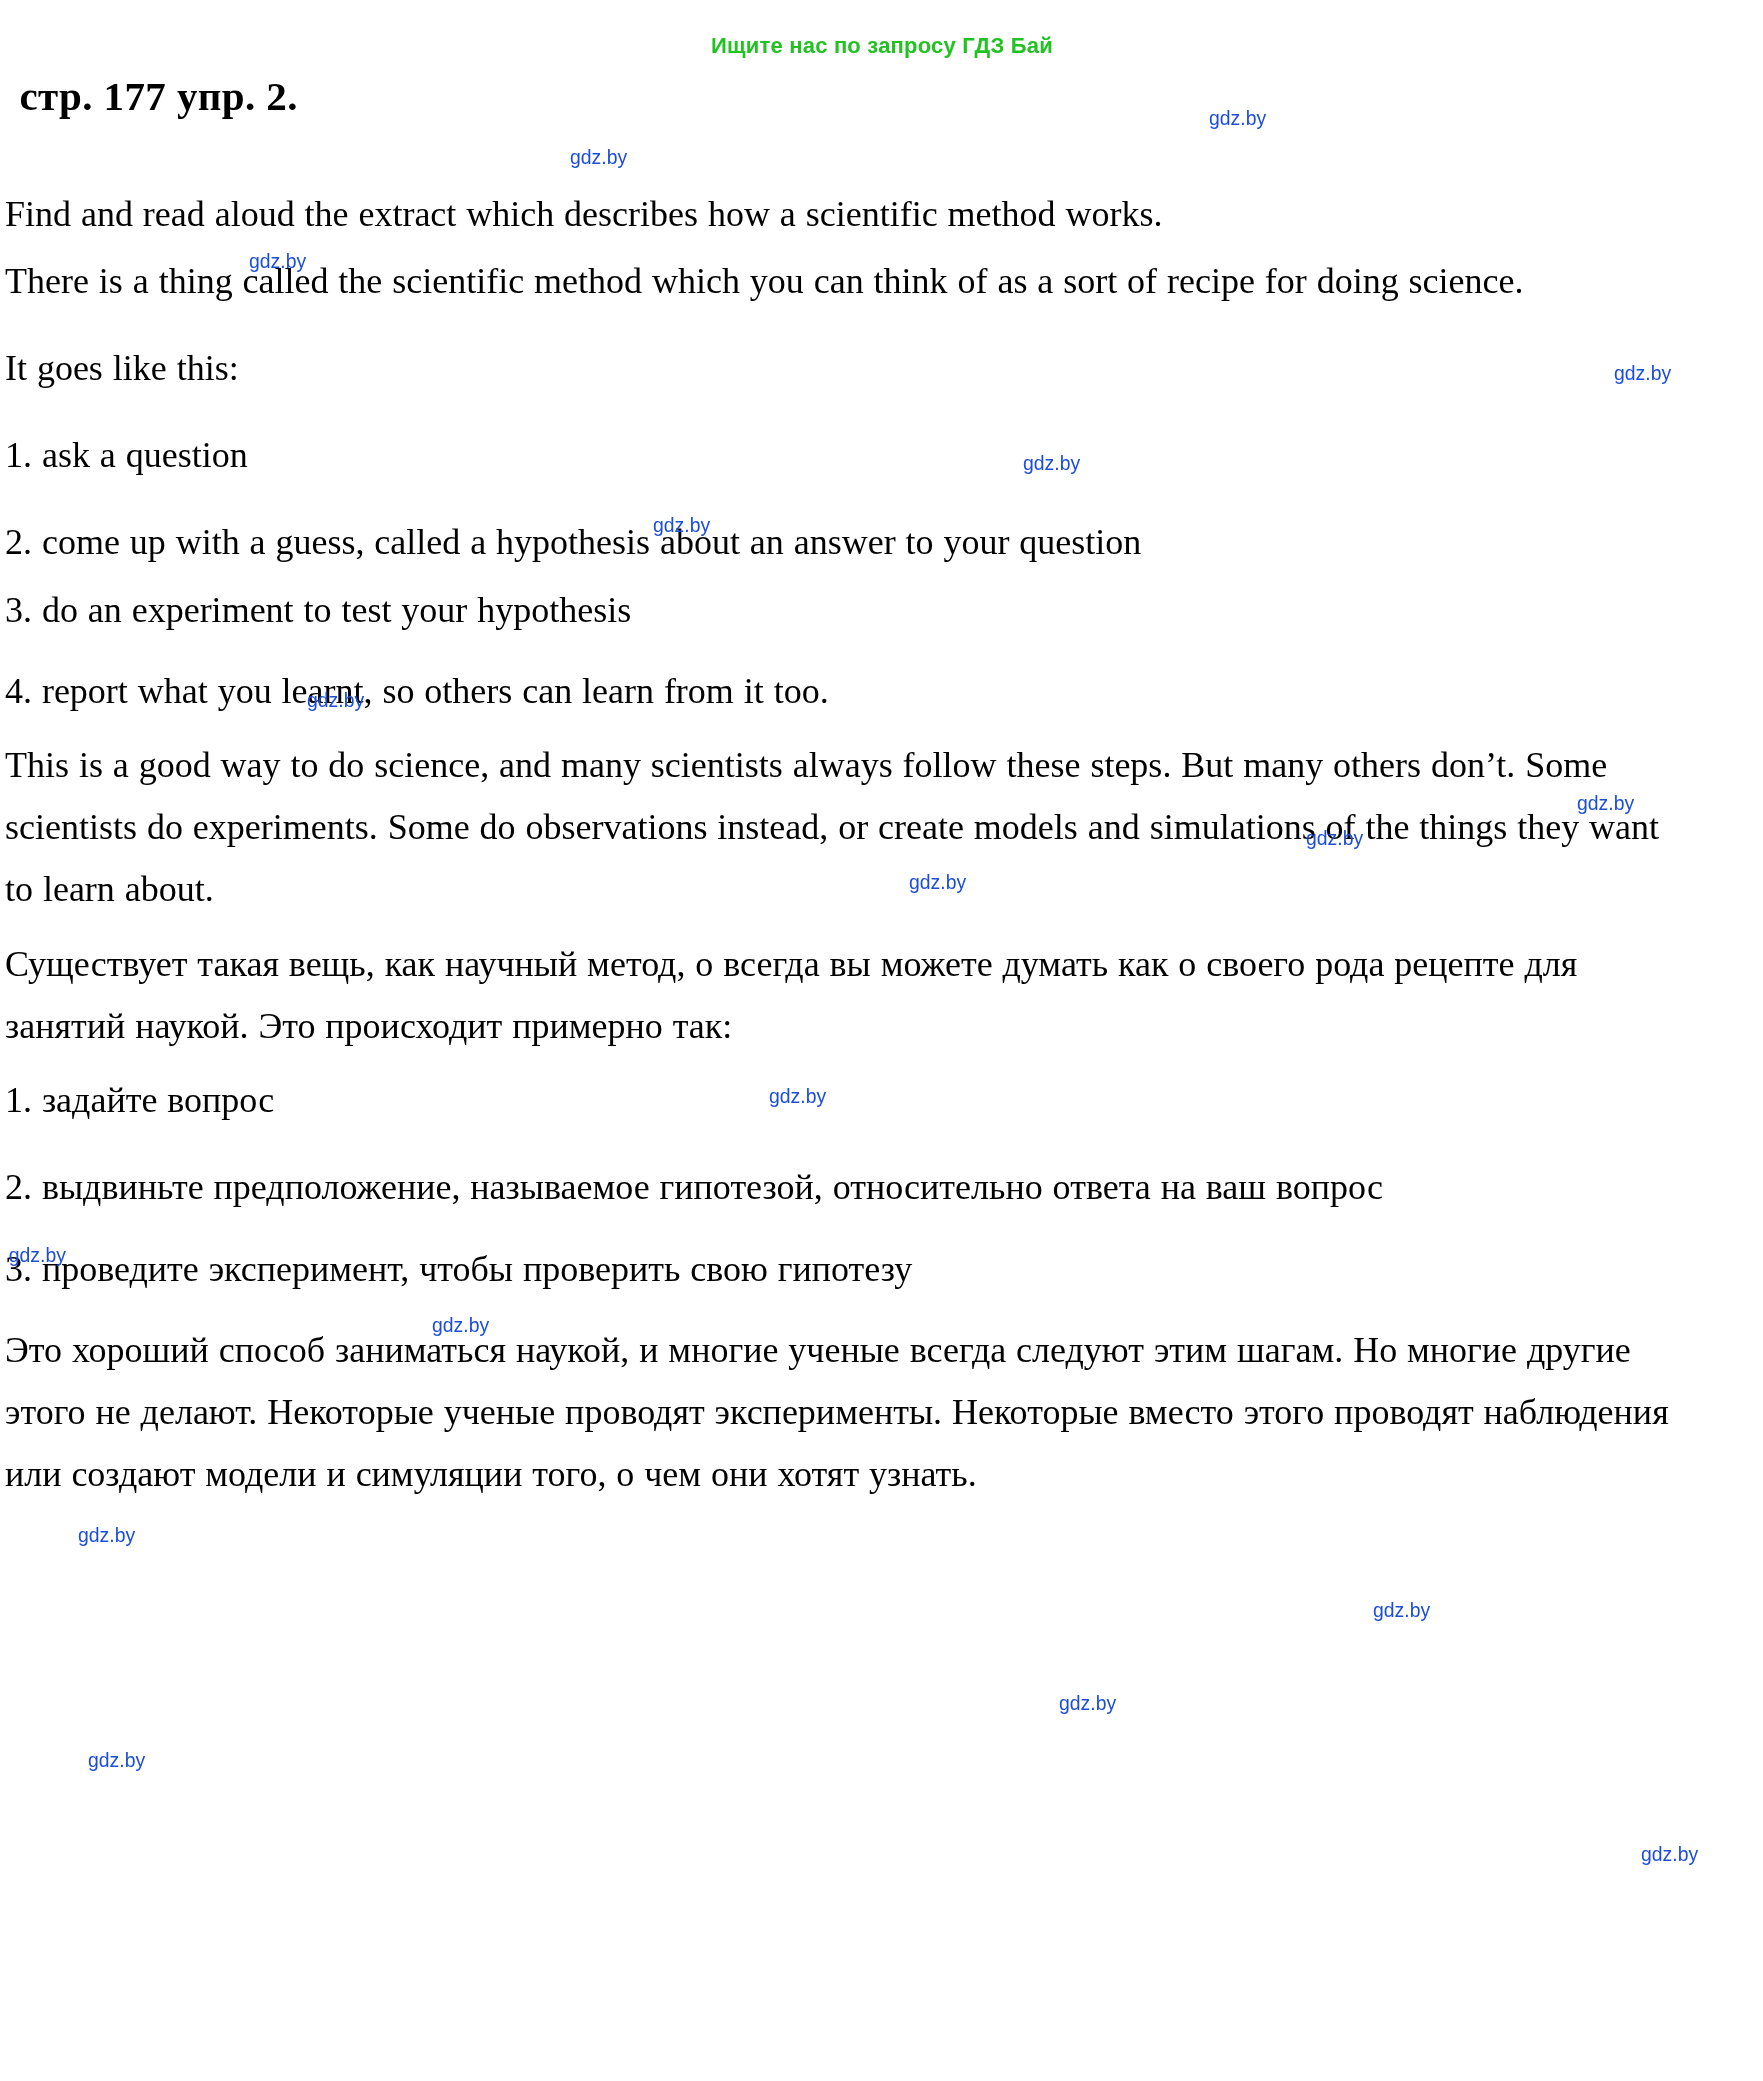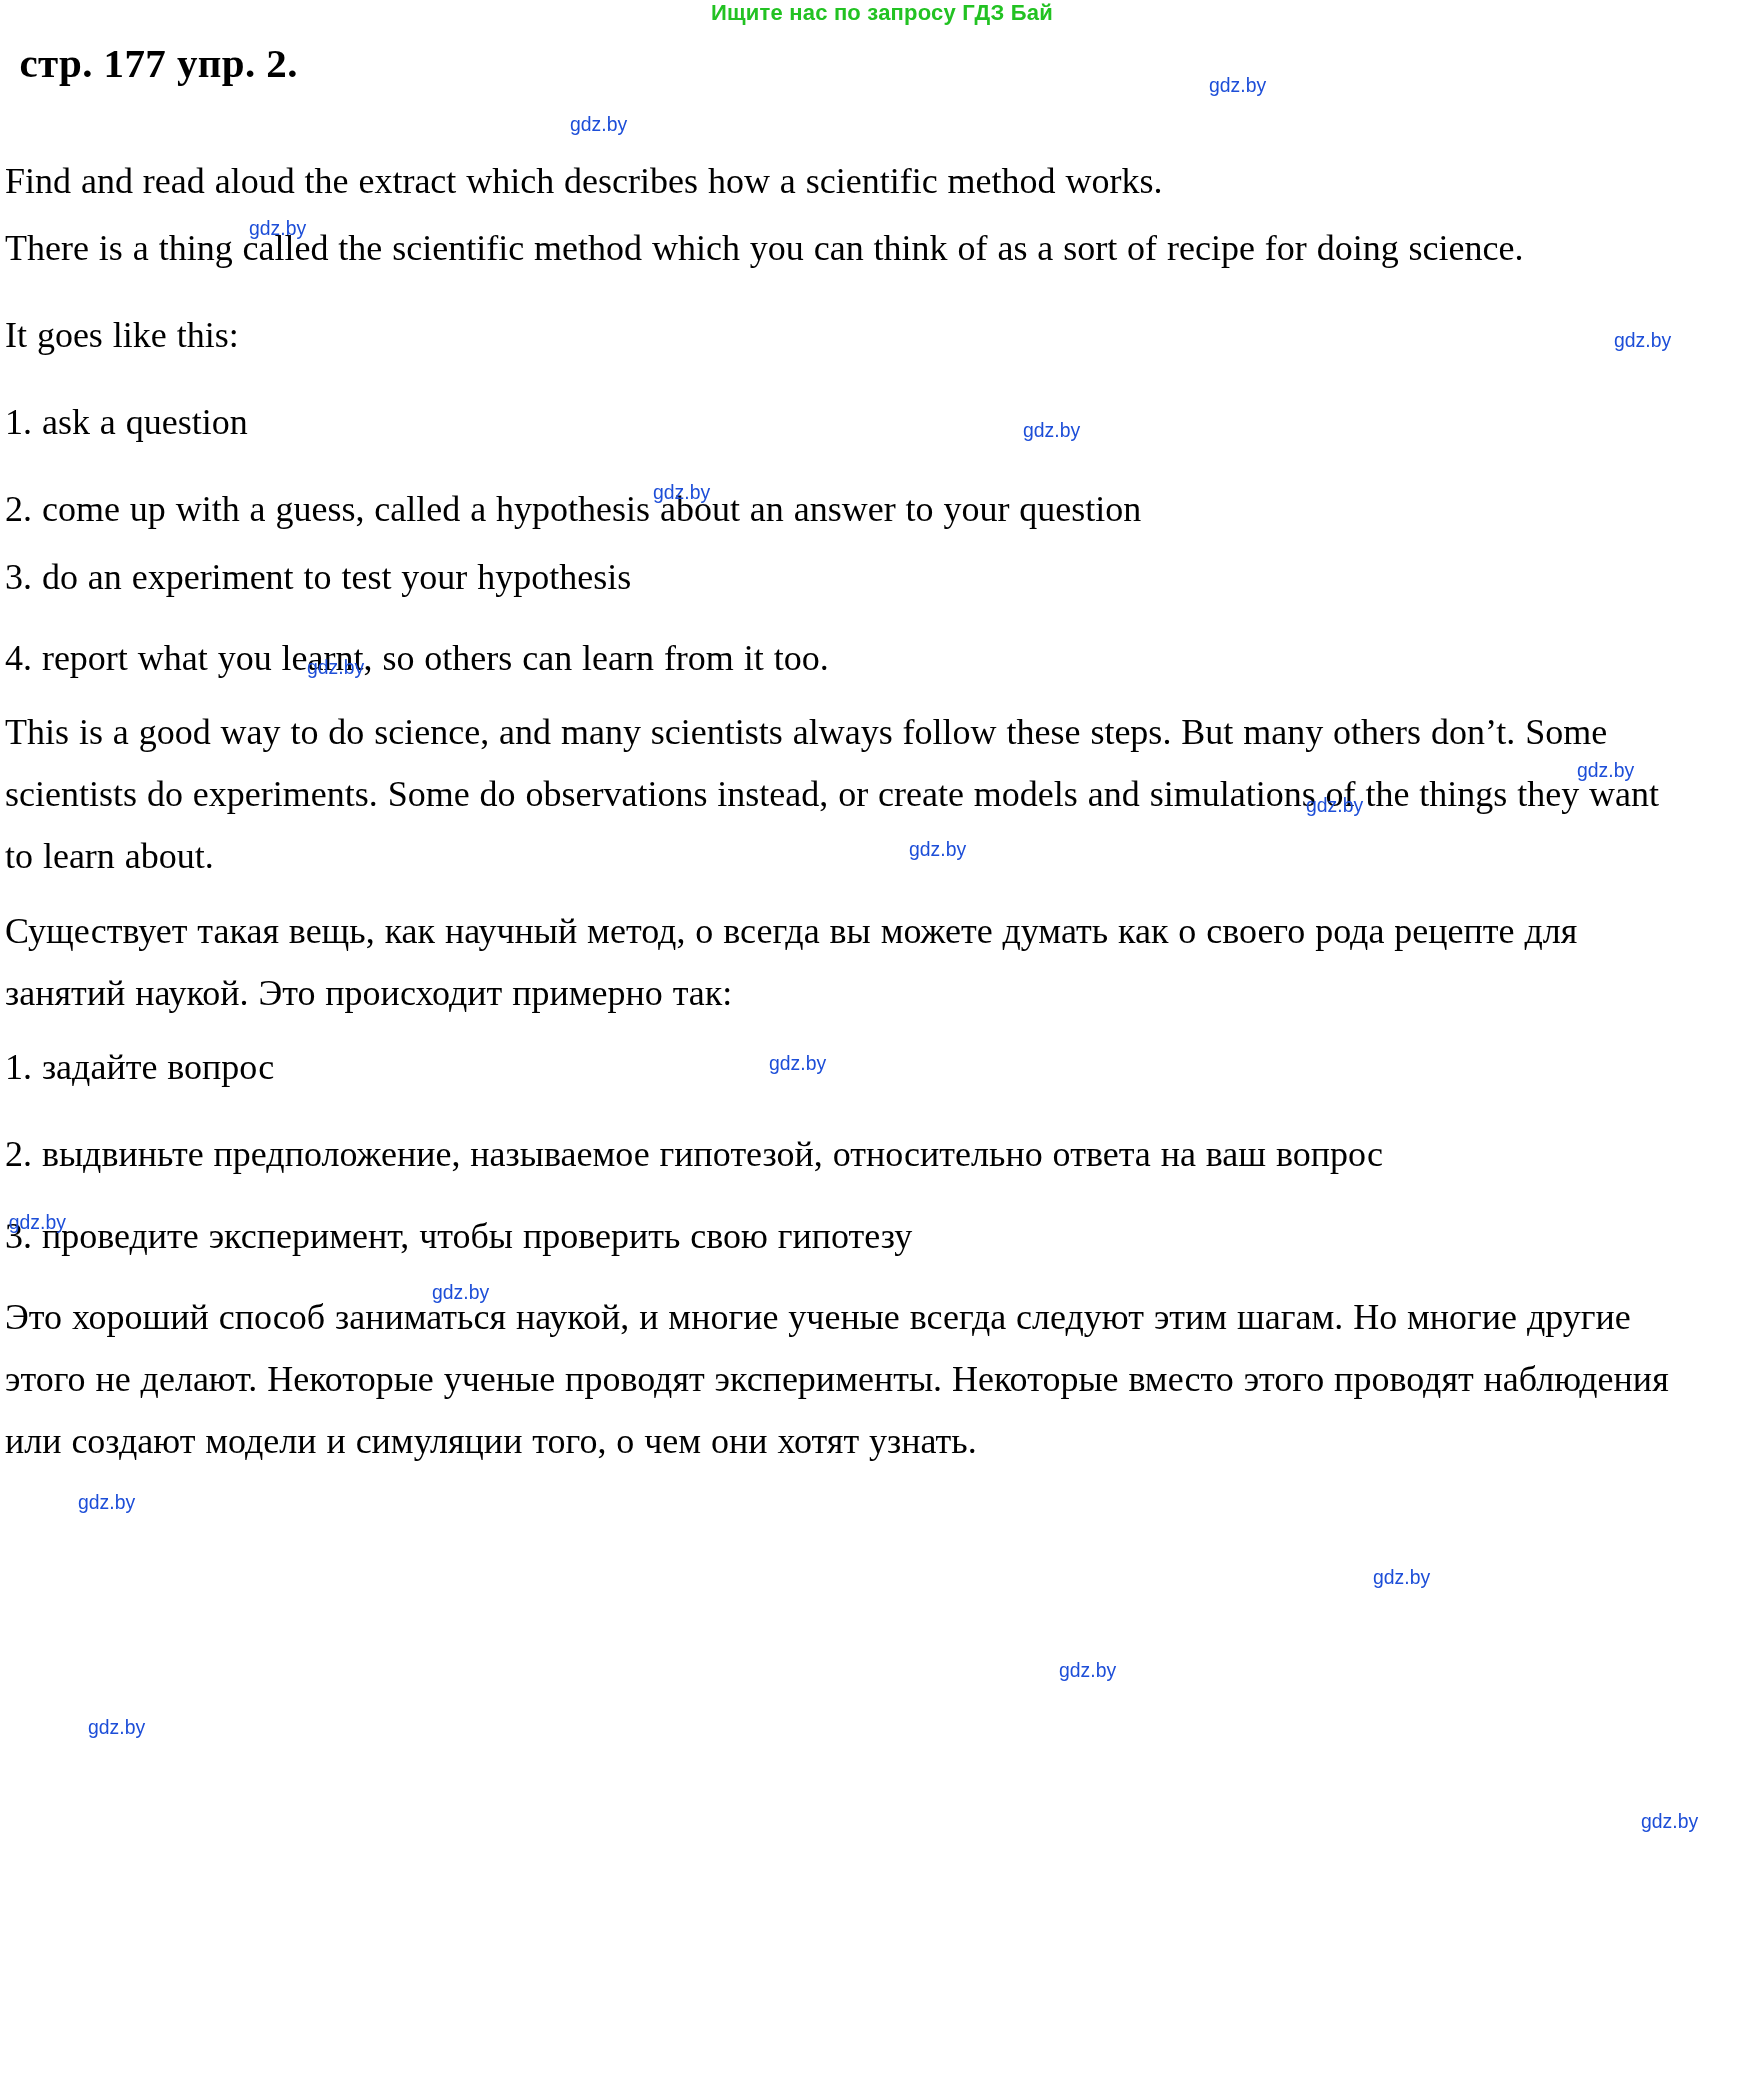--- a/index.html
+++ b/index.html
@@ -8,20 +8,21 @@
     background: #ffffff;
   }
   #page {
     position: relative;
     width: 1764px;
     height: 1915px;
     background: #ffffff;
     overflow: hidden;
     font-family: "Liberation Serif", "DejaVu Serif", serif;
     color: #000000;
+    margin-top: 33px;
   }
 
   
   .banner {
     position: absolute;
     top: 0px;
     left: 0;
     width: 1764px;
     text-align: center;
     font-family: "Liberation Sans", "DejaVu Sans", sans-serif;

